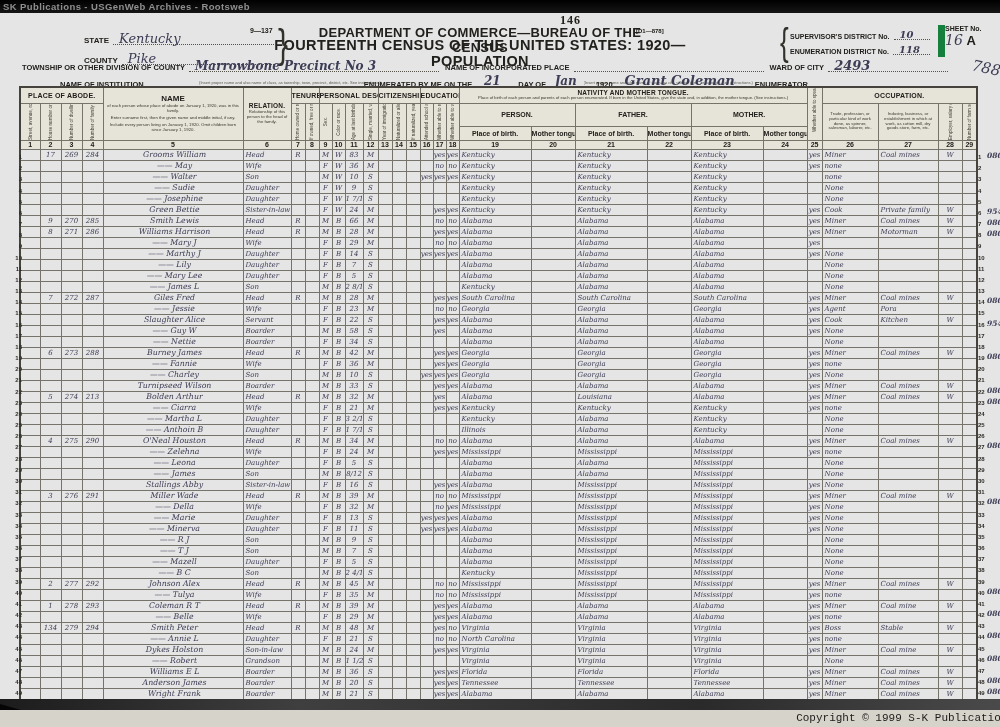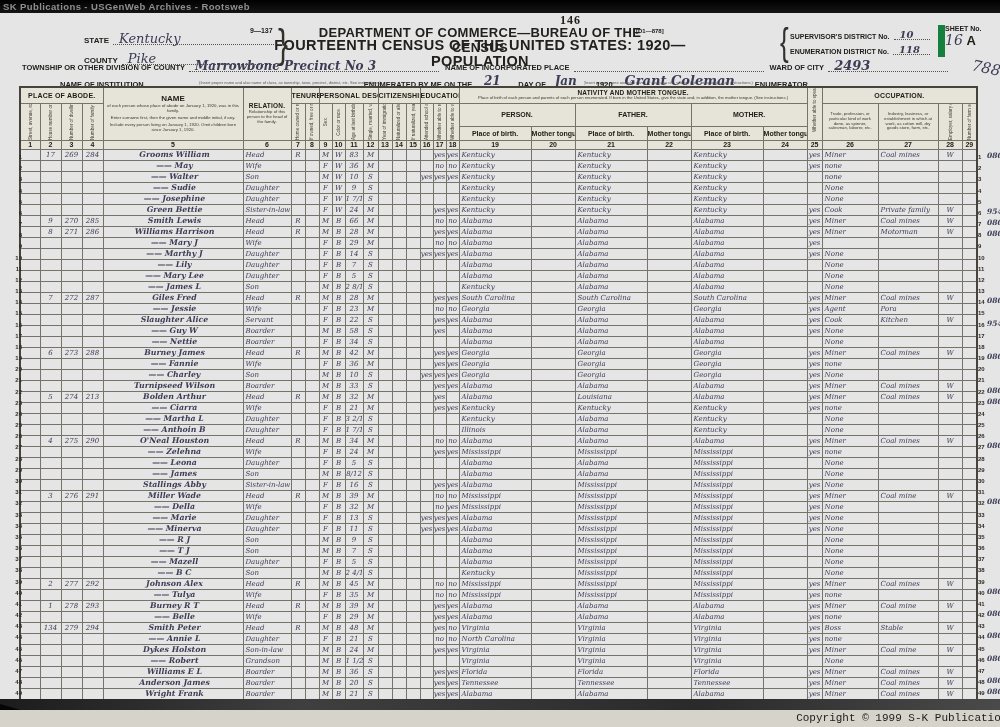--- a/index.html
+++ b/index.html
@@ -57,21 +57,21 @@
   #census tbody td{font-size:7px;line-height:10px;}
   .gh{font-size:6.5px;font-weight:bold;letter-spacing:.2px;}
   .vt{writing-mode:vertical-rl;transform:rotate(180deg);font-size:4.6px;line-height:1.1;max-height:36px;margin:0 auto;font-weight:normal;color:#3a382f;}
   .namehead .big{font-size:8px;font-weight:bold;}
   .namehead .d,.relhead .d,.occd{font-size:4.3px;font-weight:normal;color:#3a382f;white-space:normal;line-height:1.15;padding:1px;}
   .nathead .d{font-size:4.2px;font-weight:normal;white-space:normal;line-height:1.1;color:#3a382f;}
   .sub{font-size:6px;font-weight:bold;}
   .pbh{font-size:5px;font-weight:bold;}
   .rD th{font-size:5.5px;font-weight:bold;background:#e0ddd2;}
   td.hw{font-size:7.2px;}
-  .c-name{text-align:right;padding-left:3px !important;font-size:7.8px !important;font-weight:bold;}
+  .c-name{text-align:right;padding-left:3px !important;font-size:7.8px !important;}
   .c-rel,.c-pob,.c-pobf,.c-pobm,.c-occ,.c-ind{text-align:left !important;padding-left:2px !important;}
   
   .mcol{position:absolute;top:152px;width:20px;}
   #lm{left:2px;text-align:right;}
   #rm{left:978px;text-align:left;}
   .mline{height:11.18px;font-size:6px;color:#2e2c27;font-weight:bold;position:relative;line-height:11px;}
   .code{position:absolute;left:9px;top:-2px;font-size:7.5px;white-space:nowrap;}
 </style>
 </head>
 <body>
@@ -1591,21 +1591,21 @@
           <td class="c-occ hw">none</td>
           <td class="c-ind"></td>
           <td class="c-emp"></td>
           <td class="c-farm"></td>
         </tr>
         <tr>
           <td class="c-street"></td>
           <td class="c-house hw">1</td>
           <td class="c-dw hw">278</td>
           <td class="c-fam hw">293</td>
-          <td class="c-name hw">Burney R T</td>
+          <td class="c-name hw">Coleman R T</td>
           <td class="c-rel hw">Head</td>
           <td class="c-ten hw">R</td>
           <td class="c-own"></td>
           <td class="c-sex hw">M</td>
           <td class="c-race hw">B</td>
           <td class="c-age hw">39</td>
           <td class="c-mar hw">M</td>
           <td class="c-imm"></td>
           <td class="c-nat"></td>
           <td class="c-natyr"></td>

